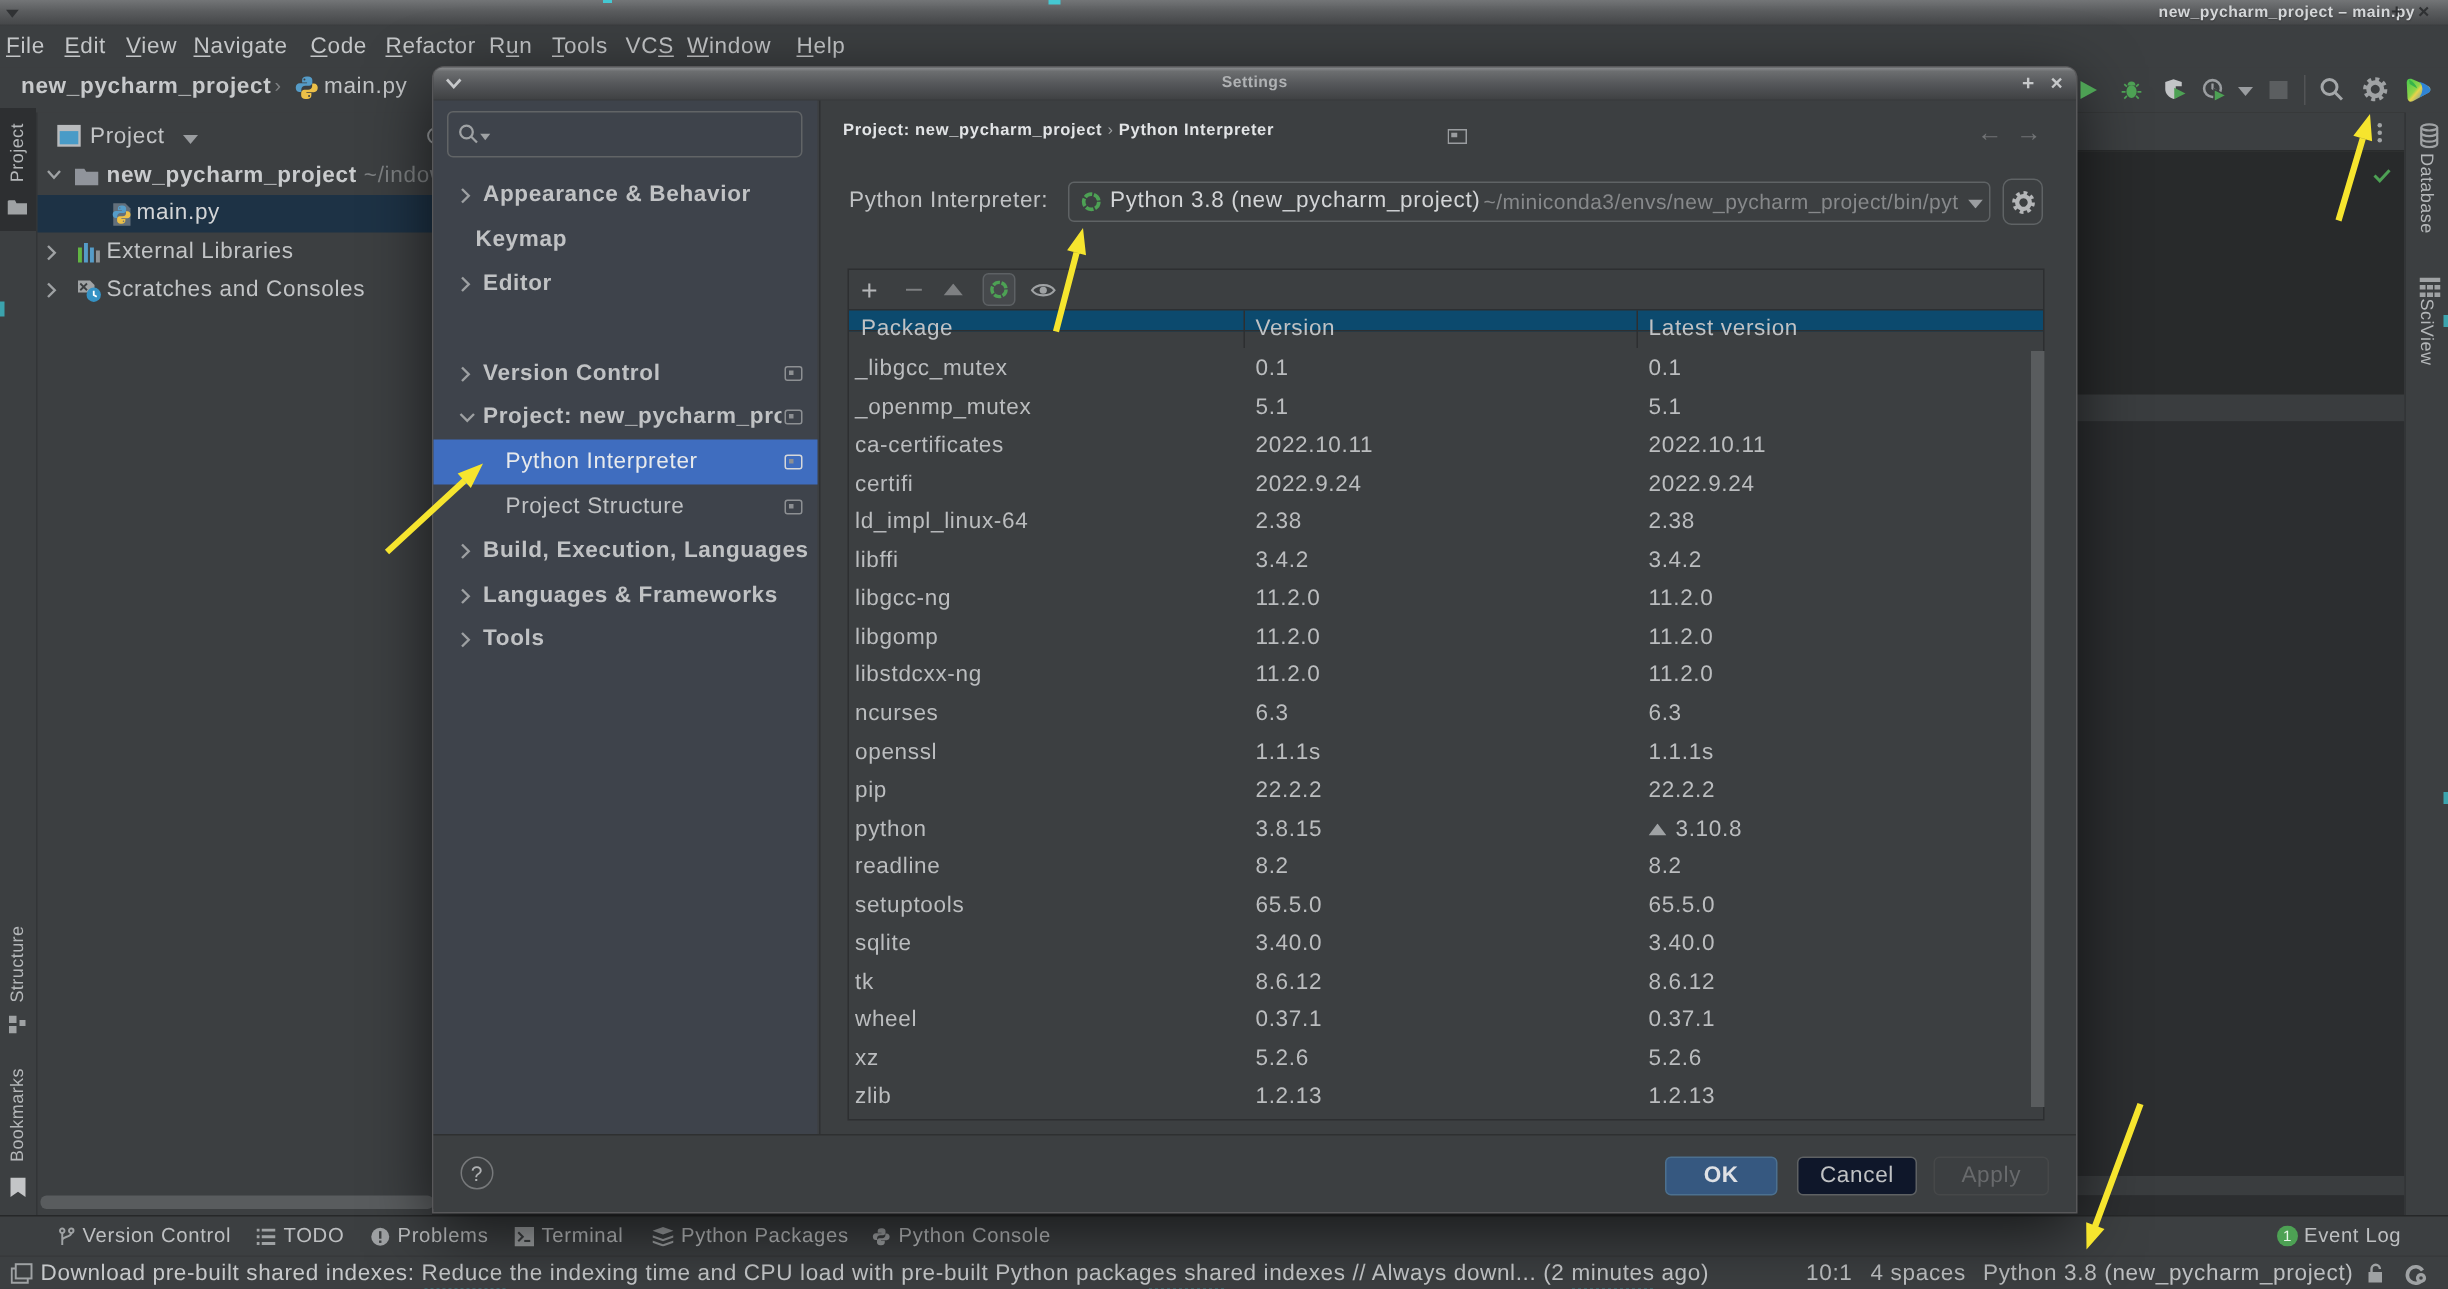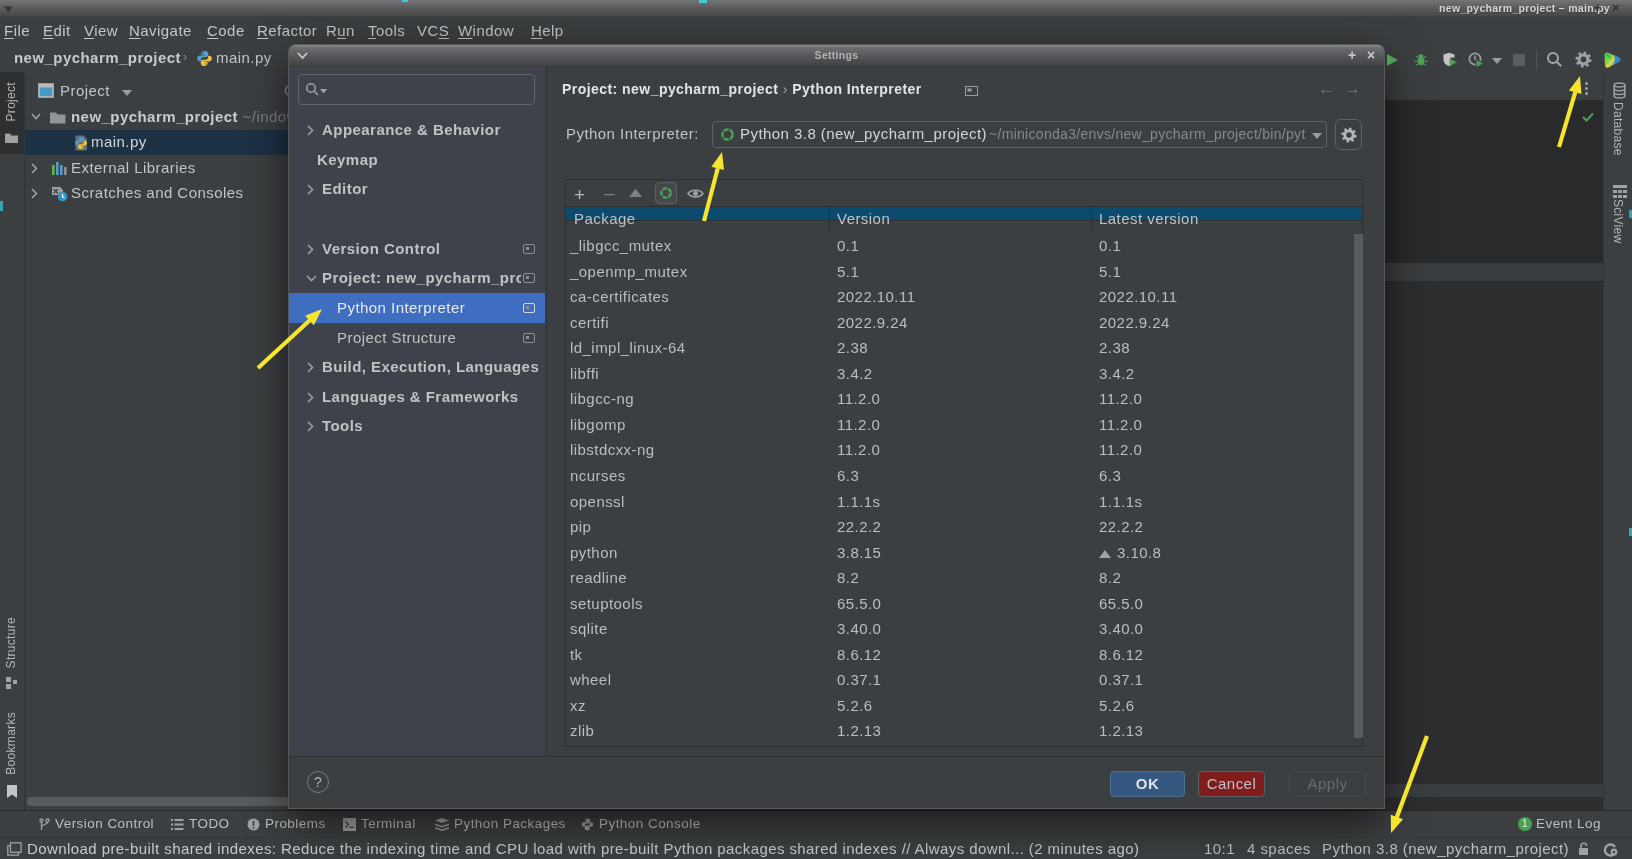--- a/index.html
+++ b/index.html
@@ -397,21 +397,21 @@
         </svg><span style="margin-left:33px">Build, Execution, Languages</span></div>
     <div class="dtree-row" style="top:315px"><svg class="abs" style="left:18px;top:10px" width="7" height="11">
           <path d="M1 1 L5.5 5.5 L1 10" stroke="#9da0a2" stroke-width="1.6" fill="none"></path>
         </svg><span style="margin-left:33px">Languages &amp; Frameworks</span></div>
     <div class="dtree-row" style="top:344px"><svg class="abs" style="left:18px;top:10px" width="7" height="11">
           <path d="M1 1 L5.5 5.5 L1 10" stroke="#9da0a2" stroke-width="1.6" fill="none"></path>
         </svg><span style="margin-left:33px">Tools</span></div>
   </div>
 
   <div id="dright">
-    <div class="abs" style="left:15px;top:14px;font-size:14px;font-weight:bold;color:#e2e4e6">Project: new_pycharm_project <span style="font-weight:normal;color:#9fa2a4">›</span> Python Interpreter</div>
+    <div class="abs" style="left:15px;top:14px;font-size:11px;font-weight:bold;color:#e2e4e6">Project: new_pycharm_project <span style="font-weight:normal;color:#9fa2a4">›</span> Python Interpreter</div>
     <svg class="abs" style="left:418px;top:19px" width="13" height="11">
         <rect x="0.5" y="0.5" width="12" height="9" fill="none" stroke="#9a9da0"></rect>
         <rect x="2.5" y="2.5" width="4" height="3" fill="#9a9da0"></rect>
       </svg>
     <div class="abs" style="left:771px;top:12px;font-size:17px;color:#717375">←</div>
     <div class="abs" style="left:797px;top:12px;font-size:17px;color:#717375">→</div>
 
     <span class="abs" style="left:19px;top:58px;font-size:15px;color:#c0c2c4">Python Interpreter:</span>
     <div class="abs" style="left:165px;top:54px;width:615px;height:27px;border:1px solid #5f6365;border-radius:4px">
       <svg class="abs" style="left:7px;top:5px" width="15" height="15" viewBox="0 0 16 16">
@@ -558,21 +558,21 @@
           <span class="pc2">1.2.13</span>
         </div>
       </div>
 
     <div class="abs" style="left:788px;top:54px;width:9px;height:504px;background:#595c5e"></div>
   </div>
 
   <div id="dfooter">
     <div class="abs" style="left:18px;top:14px;width:22px;height:22px;border:1.5px solid #77797b;border-radius:50%;text-align:center;line-height:21px;font-size:14px;color:#b0b2b4">?</div>
     <div class="btn" style="left:821px;top:14px;width:75px;background:#365880;border:1px solid #4c708f;color:#dfe1e5;font-weight:bold">OK</div>
-    <div class="btn" style="left:909px;top:14px;width:67px;background:#7f1d1d;border:1px solid #5e6163;color:#c0c2c4">Cancel</div>
+    <div class="btn" style="left:909px;top:14px;width:80px;background:#0f172a;border:1px solid #5e6163;color:#c0c2c4">Cancel</div>
     <div class="btn" style="left:1000px;top:14px;width:77px;background:#3c3f41;border:1px solid #464849;color:#686a6c">Apply</div>
   </div>
 </div>
 
 <div class="abs" style="left:0;top:201px;width:3px;height:10px;background:#3ba3ad;z-index:5"></div>
 <div class="abs" style="left:1629px;top:210px;width:3px;height:8px;background:#3ba3ad;z-index:5"></div>
 <div class="abs" style="left:1629px;top:528px;width:3px;height:8px;background:#3ba3ad;z-index:5"></div>
 
 <svg class="abs" style="left:0;top:0;width:1632px;height:859px;pointer-events:none;z-index:9" viewBox="0 0 1632 859">
   <g fill="#f6e52e">

